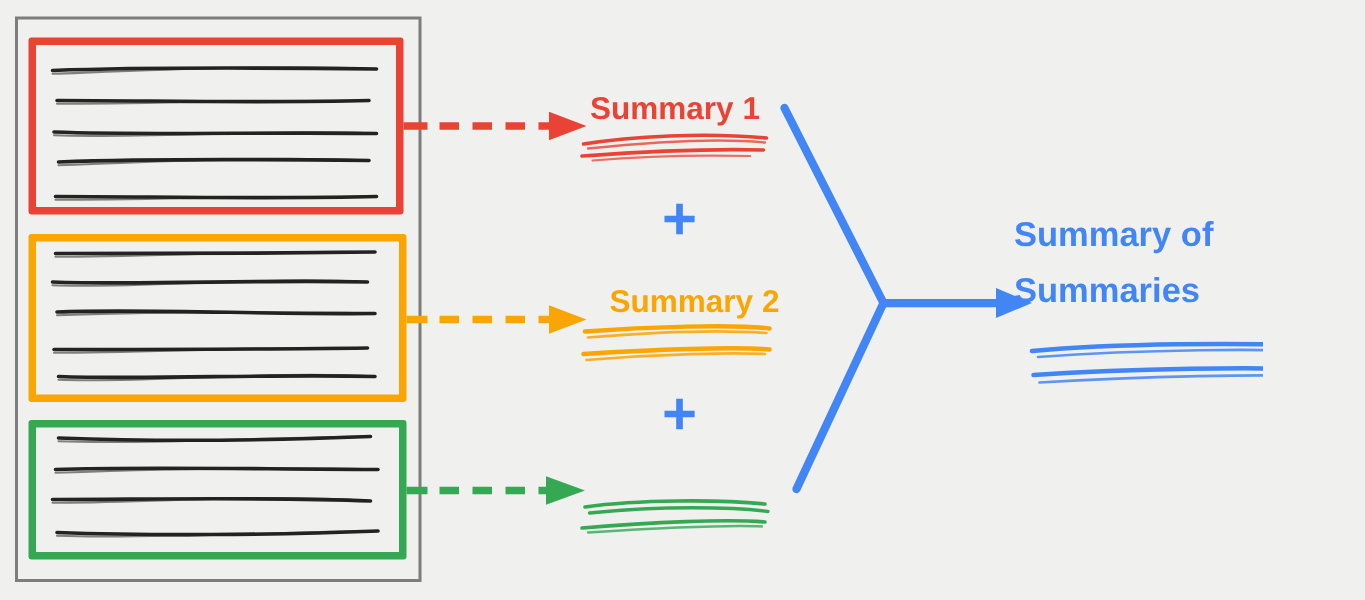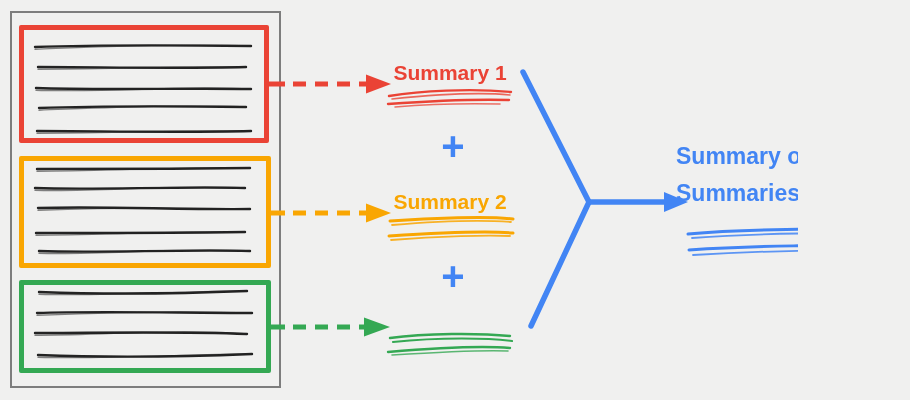--- a/index.html
+++ b/index.html
@@ -1,37 +1,37 @@
 <!DOCTYPE html>
 <html style="--red: #EA4335; --orange: #F9A602; --green: #34A853; --blue: #4285F4; --ink: #232323; --background: #F0F0EF; --docborder: #7D7D7D;"><head>
 <meta charset="utf-8">
 <style>
   html,body{margin:0;padding:0;background:#f0f0ef;font-family:"Liberation Sans",sans-serif;}
-  .canvas{position:relative;width:798px;height:400px;background:var(--background,#f0f0ef);overflow:hidden;}
+  .canvas{position:relative;width:798px;height:400px;background:var(--background,#f0f0ef);overflow:hidden;padding-left:44px;}
 
   
   .document{position:absolute;left:10px;top:11px;width:271px;height:377px;
             border:2px solid var(--docborder,#7d7d7d);box-sizing:border-box;}
   .chunk{position:absolute;border:5px solid;border-radius:2px;box-sizing:content-box;}
   .chunk svg{display:block;width:100%;height:100%;}
   .chunk-1{left:7px;top:12px;width:240px;height:108px;border-color:var(--red);}
   .chunk-2{left:7px;top:143px;width:242px;height:102px;border-color:var(--orange);}
   .chunk-3{left:7px;top:267px;width:242px;height:83px;border-color:var(--green);}
 
   
   .overlay{position:absolute;left:0;top:0;width:910px;height:400px;}
   .overlay .stub,.overlay .dashes{stroke-width:5;fill:none;stroke-linecap:butt;}
   .overlay .dashes{stroke-dasharray:13 9;}
   .overlay .merge{stroke:var(--blue);stroke-width:5.5;fill:none;stroke-linecap:round;stroke-linejoin:round;}
   .overlay .scribble{fill:none;stroke-linecap:round;}
 
   
   .summary-label{position:absolute;width:118px;text-align:center;font-size:21px;font-weight:600;letter-spacing:0;}
   .summary-1-label{left:391px;top:61px;color:var(--red);}
-  .summary-2-label{left:391px;top:190px;color:var(--orange);}
+  .summary-2-label{left:404px;top:190px;color:var(--orange);}
   .summary-3-label{left:391px;top:304px;color:var(--green);}
   .plus{position:absolute;left:433px;width:40px;text-align:center;color:var(--blue);
         font-size:40px;font-weight:700;line-height:40px;}
   .plus-1{top:126px;}
   .plus-2{top:256px;}
   .final-label{position:absolute;left:676px;top:138px;width:234px;text-align:left;
                font-size:23px;font-weight:700;line-height:37px;color:var(--blue);}
 </style>
 </head>
 <body>

